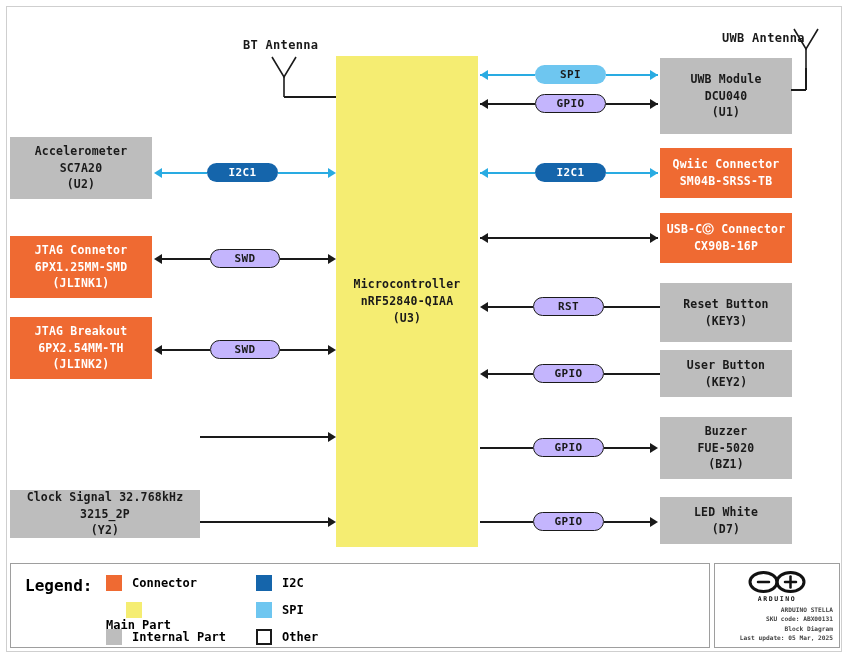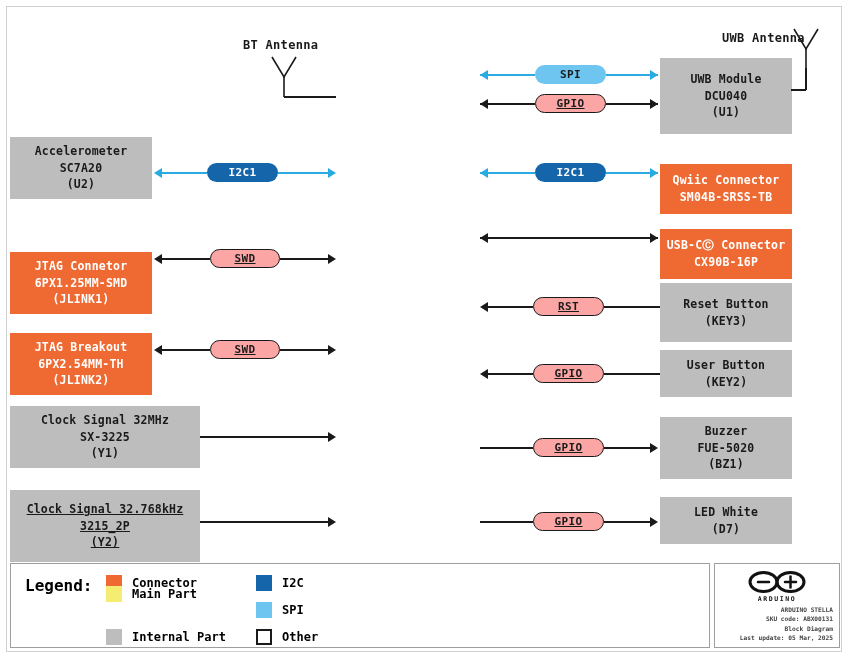--- a/index.html
+++ b/index.html
@@ -35,37 +35,37 @@
     justify-content: center;
     text-align: center;
     font-size: 11.5px;
     font-weight: bold;
     line-height: 1.45;
     letter-spacing: 0.2px;
     color: #1a1a1a;
   }
   .box .l { display: block; white-space: nowrap; }
   .gray  { background: #bdbdbd; }
-  .orange{ background: #ef6a32; color: #ffffff; margin-top: 16px; }
+  .orange{ background: #ef6a32; color: #ffffff; }
   .main  { background: #f5ed72; }
 
   .label-pill {
     position: absolute;
     box-sizing: border-box;
     height: 19px;
     border-radius: 10px;
     display: flex;
     align-items: center;
     justify-content: center;
     font-size: 11px;
     font-weight: bold;
     letter-spacing: 0.4px;
     z-index: 5;
   }
-  .pill-white { background: #fca5a5; border: 1.6px solid #1a1a1a; color: #1a1a1a; text-decoration: underline; }
+  .pill-white { background: #c4b5fd; border: 1.6px solid #1a1a1a; color: #1a1a1a; }
   .pill-i2c   { background: #1565ab; color: #ffffff; }
   .pill-spi   { background: #6ec6f0; color: #1a1a1a; }
 
   .line {
     position: absolute;
     background: #1a1a1a;
     height: 1.6px;
     z-index: 1;
   }
   .line.blue { background: #29abe2; }
@@ -190,46 +190,46 @@
   <div class="line" style="left:284px; top:96px; width:52px;"></div>
 
   <div class="ant-label" style="left:722px; top:10px;margin-top:21px;">UWB Antenna</div>
   <svg style="position:absolute; left:790px; top:27px;" width="40" height="45">
     <polyline points="4,2 16,22 28,2" fill="none" stroke="#1a1a1a" stroke-width="1.6"></polyline>
     <line x1="16" y1="22" x2="16" y2="42" stroke="#1a1a1a" stroke-width="1.6"></line>
   </svg>
   <div class="vline" style="left:805px; top:68px; height:22px;"></div>
   <div class="line" style="left:791px; top:89px; width:15px;"></div>
 
+  <div class="box main" style="left:336px; top:56px; width:142px; height:491px;">
+    <span class="l">Microcontroller</span>
+    <span class="l">nRF52840-QIAA</span>
+    <span class="l">(U3)</span>
+  </div>
 
   <div class="box gray" style="left:10px; top:137px; width:142px; height:62px;">
     <span class="l">Accelerometer</span>
     <span class="l">SC7A20</span>
     <span class="l">(U2)</span>
   </div>
 
   <div class="box orange" style="left:10px; top:236px; width:142px; height:62px;">
     <span class="l">JTAG Connetor</span>
     <span class="l">6PX1.25MM-SMD</span>
     <span class="l">(JLINK1)</span>
   </div>
 
   <div class="box orange" style="left:10px; top:317px; width:142px; height:62px;">
     <span class="l">JTAG Breakout</span>
     <span class="l">6PX2.54MM-TH</span>
     <span class="l">(JLINK2)</span>
   </div>
 
-  <div class="box gray" style="left:10px; top:406px; width:190px; height:62px;">
-    <span class="l">Clock Signal 32MHz</span>
-    <span class="l">SX-3225</span>
-    <span class="l">(Y1)</span>
-  </div>
-
-  <div class="box gray" style="left:10px; top:490px; width:190px; height:72px;text-decoration:underline;">
+
+  <div class="box gray" style="left:10px; top:490px; width:190px; height:48px;">
     <span class="l">Clock Signal 32.768kHz</span>
     <span class="l">3215_2P</span>
     <span class="l">(Y2)</span>
   </div>
 
   <div class="box gray" style="left:660px; top:58px; width:132px; height:76px;">
     <span class="l">UWB Module</span>
     <span class="l">DCU040</span>
     <span class="l">(U1)</span>
   </div>
@@ -331,21 +331,21 @@
   <div class="line" style="left:200px; top:521px; width:134px;"></div>
   <div class="arrow right" style="left:328px; top:517px;"></div>
 
   <div class="legend">
     <div class="legend-title">Legend:</div>
 
     <div class="legend-item" style="left:95px; top:11px;">
       <span class="swatch sw-connector"></span>
       <span>Connector</span>
     </div>
-    <div class="legend-item" style="left:95px; top:22px;">
+    <div class="legend-item" style="left:95px; top:38px;flex-direction:column;">
       <span class="swatch sw-main"></span>
       <span>Main Part</span>
     </div>
     <div class="legend-item" style="left:95px; top:65px;">
       <span class="swatch sw-internal"></span>
       <span>Internal Part</span>
     </div>
 
     <div class="legend-item" style="left:245px; top:11px;">
       <span class="swatch sw-i2c"></span>

